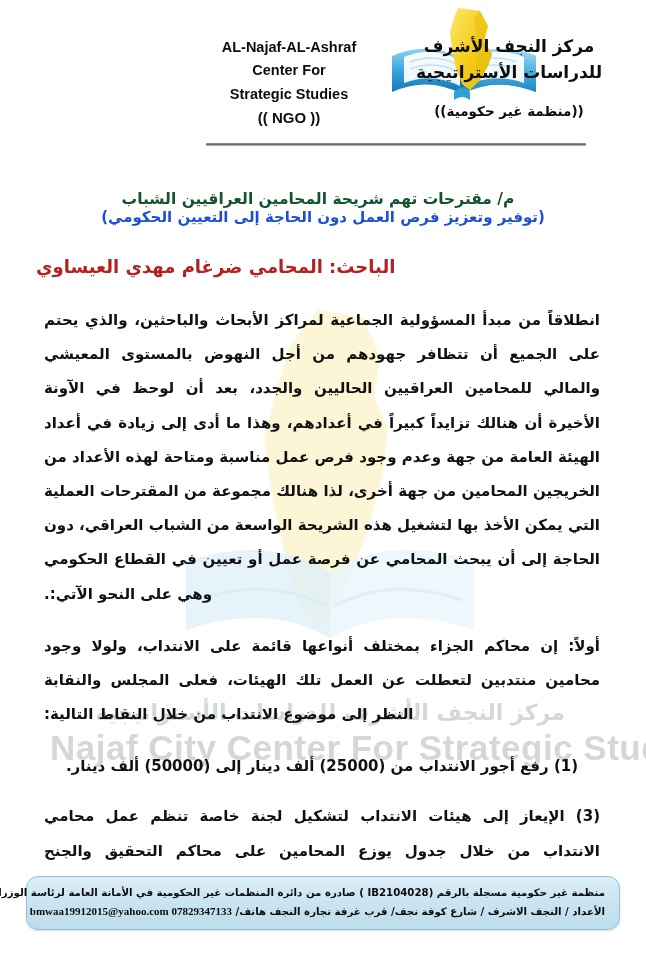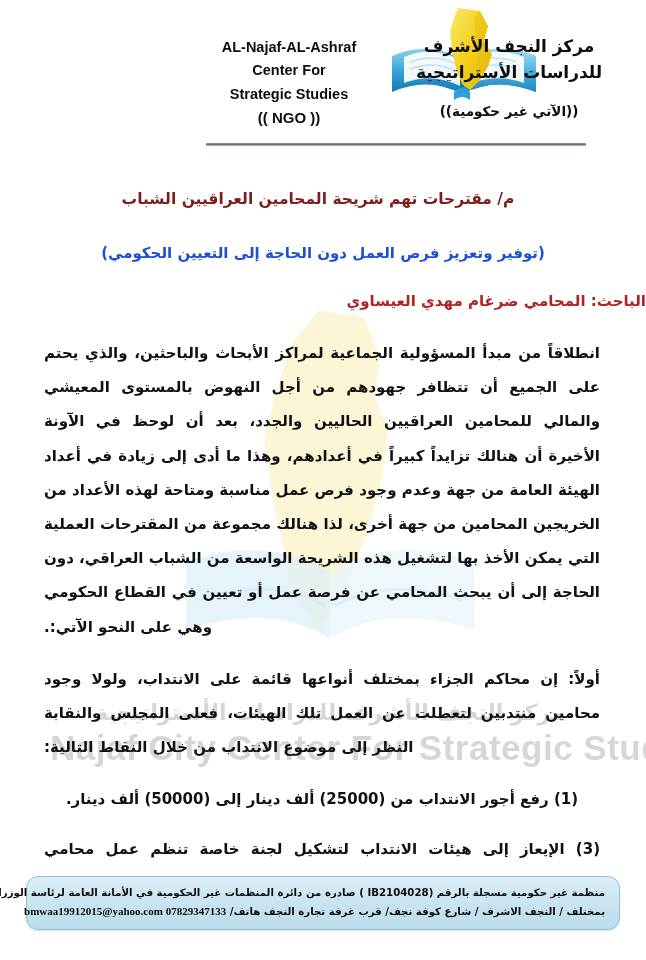--- a/index.html
+++ b/index.html
@@ -128,36 +128,35 @@
   
   .titles {
     position: relative;
     direction: rtl;
     margin-top: 40px;
   }
   .doc-subject {
     text-align: center;
     font-weight: bold;
     font-size: 15.5px;
-    color: #7f1d1d;
-    margin-bottom: 36px;
+    color: #14532d;
     padding-right: 10px;
   }
   .doc-parenthetical {
     text-align: center;
     font-weight: bold;
     font-size: 15px;
     color: #1d4ed8;
     margin-bottom: 30px;
   }
   .researcher {
-    text-align: right;
-    padding-left: 52px;
-    font-weight: bold;
-    font-size: 15px;
+    text-align: left;
+    padding-left: 36px;
+    font-weight: bold;
+    font-size: 18px;
     color: #b22222;
   }
 
   
   .body-content {
     direction: rtl;
     margin: 26px 46px 0 44px;
     font-size: 15px;
     line-height: 2.28;
     text-align: justify;
@@ -271,21 +270,21 @@
         <path d="M70 88 Q78 80 86 88 L86 96 Q78 90 70 96 Z" fill="#2f9fd8"></path>
 
         <path d="M74 4 L96 7 L104 22 L100 37 L108 50 L104 62 L96 76 L86 86 L78 80 L72 64 L68 46 L66 28 L70 14 Z" fill="url(#mapGrad)"></path>
         <path d="M96 7 L104 22 L100 37 L108 50 L104 62 L96 76 L90 72 L94 52 L92 32 L90 14 Z" fill="#e8bf10" opacity="0.55"></path>
       </svg>
     </div>
 
     <div class="header-ar">
       <div>مركز النجف الأشرف</div>
       <div>للدراسات الأستراتيجية</div>
-      <div class="ngo-ar">((الآتي غير حكومية))</div>
+      <div class="ngo-ar">((منظمة غير حكومية))</div>
     </div>
 
     <div class="rule rule-left"></div>
     <div class="rule rule-right"></div>
   </div>
 
   <div class="titles">
     <div class="doc-subject">م/ مقترحات تهم شريحة المحامين العراقيين الشباب</div>
     <div class="doc-parenthetical">(توفير وتعزيز فرص العمل دون الحاجة إلى التعيين الحكومي)</div>
     <div class="researcher">الباحث: المحامي ضرغام مهدي العيساوي</div>
@@ -294,18 +293,18 @@
   <div class="body-content">
     <p class="para left-last">انطلاقاً من مبدأ المسؤولية الجماعية لمراكز الأبحاث والباحثين، والذي يحتم على الجميع أن تتظافر جهودهم من أجل النهوض بالمستوى المعيشي والمالي للمحامين العراقيين الحاليين والجدد، بعد أن لوحظ في الآونة الأخيرة أن هنالك تزايداً كبيراً في أعدادهم، وهذا ما أدى إلى زيادة في أعداد الهيئة العامة من جهة وعدم وجود فرص عمل مناسبة ومتاحة لهذه الأعداد من الخريجين المحامين من جهة أخرى، لذا هنالك مجموعة من المقترحات العملية التي يمكن الأخذ بها لتشغيل هذه الشريحة الواسعة من الشباب العراقي، دون الحاجة إلى أن يبحث المحامي عن فرصة عمل أو تعيين في القطاع الحكومي وهي على النحو الآتي:.</p>
     <p class="para left-last">أولاً: إن محاكم الجزاء بمختلف أنواعها قائمة على الانتداب، ولولا وجود محامين منتدبين لتعطلت عن العمل تلك الهيئات، فعلى المجلس والنقابة النظر إلى موضوع الانتداب من خلال النقاط التالية:</p>
     <p class="list-item centered">(1) رفع أجور الانتداب من (25000) ألف دينار إلى (50000) ألف دينار.</p>
     <p class="list-item">(3) الإيعاز إلى هيئات الانتداب لتشكيل لجنة خاصة تنظم عمل محامي الانتداب من خلال جدول يوزع المحامين على محاكم التحقيق والجنح والجنايات، وجعل الاسماء تدور بشكل دوري، وتتكفل اللجنة في إدارة ذلك.</p>
   </div>
 
   <div class="footer-box">
     <div class="footer-line">منظمة غير حكومية مسجلة بالرقم (IB2104028 ) صادرة من دائرة المنظمات غير الحكومية في الأمانة العامة لرئاسة الوزراء</div>
     <div class="footer-line">
-      <span>بمختلف / النجف الاشرف / شارع كوفة نجف/ قرب غرفة تجارة النجف   هاتف/</span>
+      <span>الأعداد / النجف الاشرف / شارع كوفة نجف/ قرب غرفة تجارة النجف   هاتف/</span>
       <span class="lat">bmwaa19912015@yahoo.com 07829347133</span>
     </div>
   </div>
 
 </div>
 
 </body></html>

